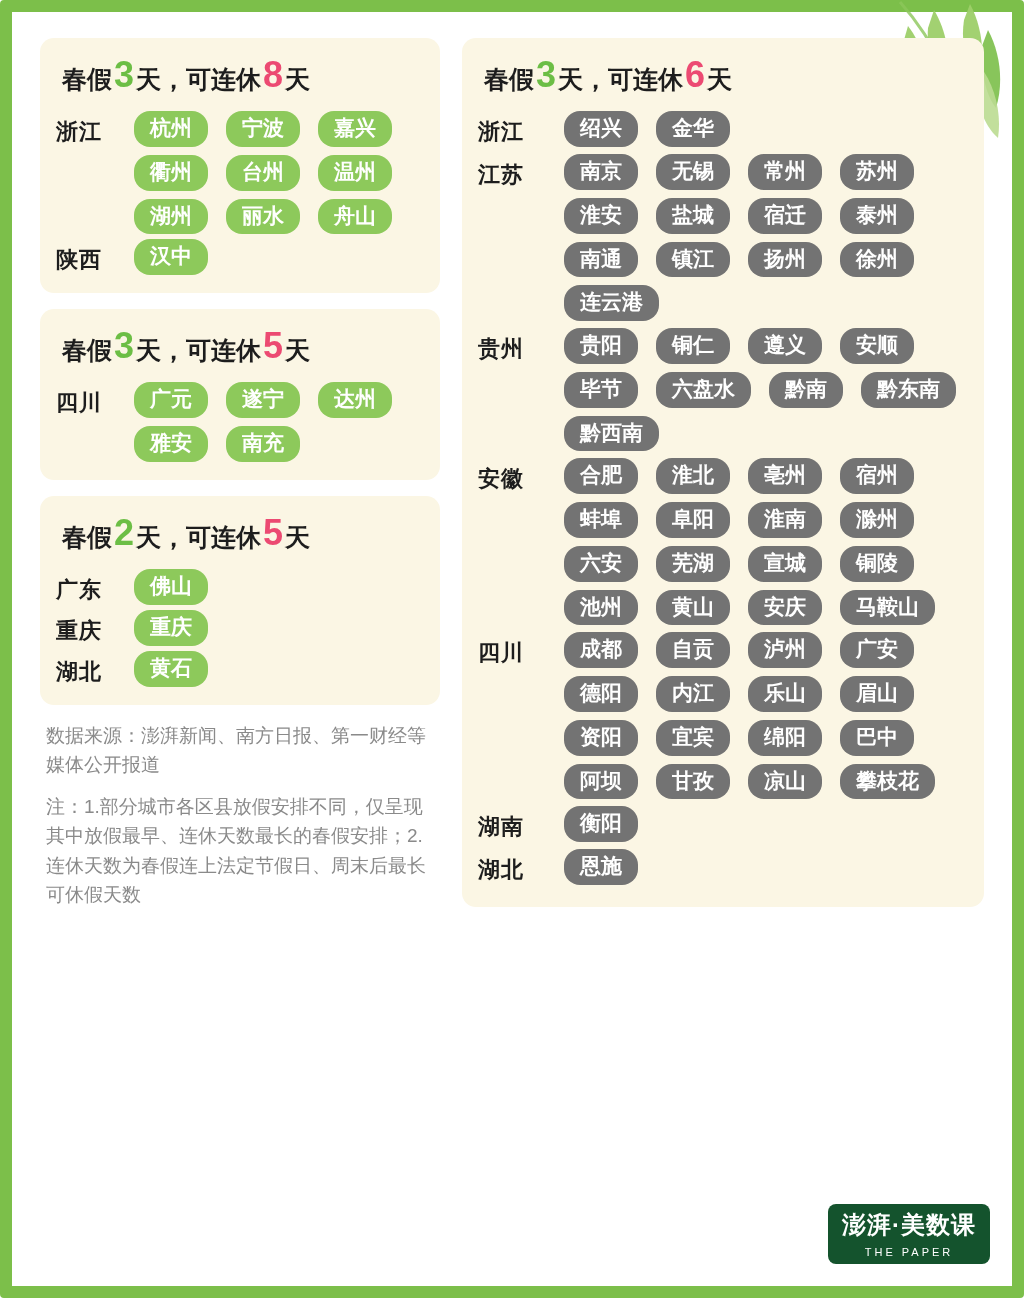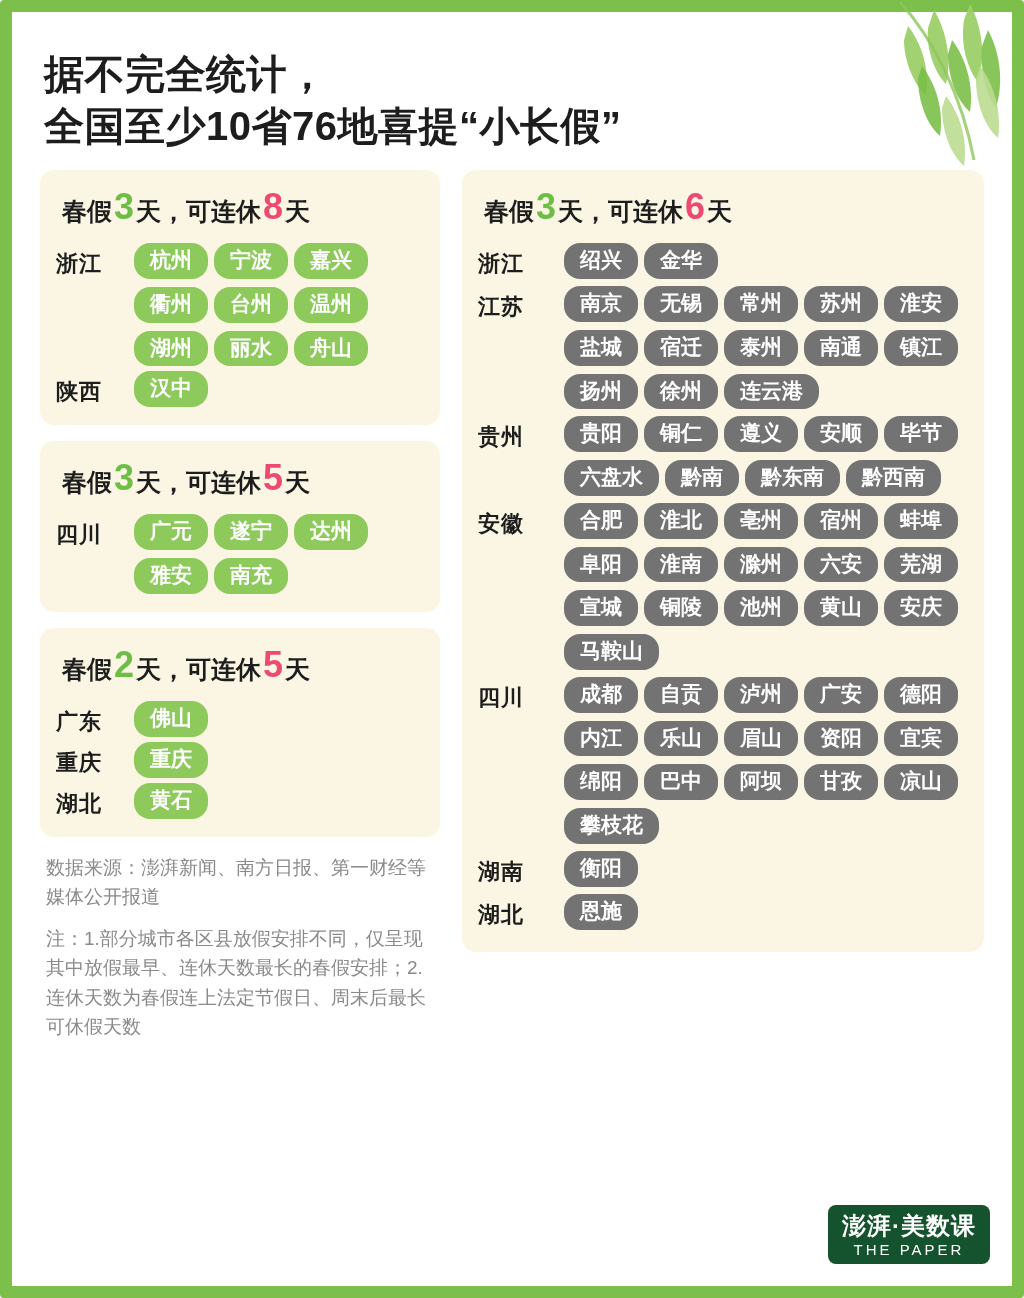--- a/index.html
+++ b/index.html
@@ -75,21 +75,21 @@
     font-size:22px;
     color:#1d1d1d;
     width:78px;
     flex:0 0 78px;
     padding-top:9px;
     letter-spacing:1px;
   }
   .chips {
     display:flex;
     flex-wrap:wrap;
-    gap:8px 6px;
+    gap:8px 18px;
     padding-top:3px;
   }
   .chip {
     background:#8dc95b;
     color:#ffffff;
     font-size:21px;
     font-weight:bold;
     border-radius:16px;
     padding:5px 16px 6px 16px;
     line-height:1.18;
@@ -116,21 +116,21 @@
     position:absolute;
     right:34px;
     bottom:34px;
     background:#14532d;
     color:#ffffff;
     border-radius:8px;
     padding:8px 14px 6px 14px;
     text-align:center;
   }
   #logo .logo-main { font-size:24px; font-weight:bold; letter-spacing:1px; line-height:1.1; }
-  #logo .logo-sub { font-size:15px; letter-spacing:3px; margin-top:2px; }
+  #logo .logo-sub { font-size:11px; letter-spacing:3px; margin-top:8px; }
 </style>
 </head>
 <body>
 
 <div id="frame-border"></div>
 <div id="inner-white"></div>
 
 <svg id="leaves" viewBox="0 0 340 200">
   <g fill="#9ecf6a" opacity="0.95">
     <path d="M250 10 C262 30 268 58 262 84 C252 74 242 52 244 28 Z"></path>
@@ -144,22 +144,20 @@
   </g>
   <g fill="#bcdc92" opacity="0.9">
     <path d="M296 66 C310 84 318 112 314 138 C300 126 292 102 292 80 Z"></path>
     <path d="M262 96 C276 114 284 140 280 166 C266 154 258 130 258 108 Z"></path>
   </g>
   <path d="M216 2 C250 40 278 96 290 160" stroke="#8cc75a" stroke-width="3" fill="none" opacity="0.8"></path>
 </svg>
 
 <div class="page">
 
-  <div id="title">据不完全统计，
-全国至少10省76地喜提“小长假”</div>
 
   <div class="columns">
 
     <div class="col-left">
 
       <div class="card">
         <div class="card-head">
           <span>春假</span>
           <span class="num-green">3</span>
           <span>天，可连休</span>

